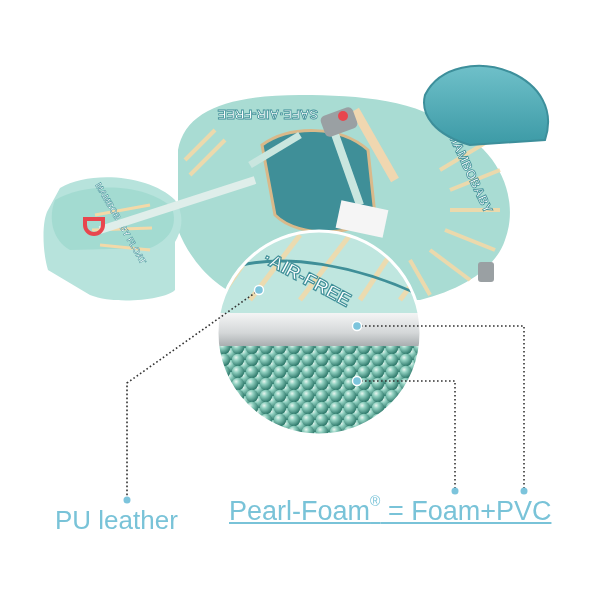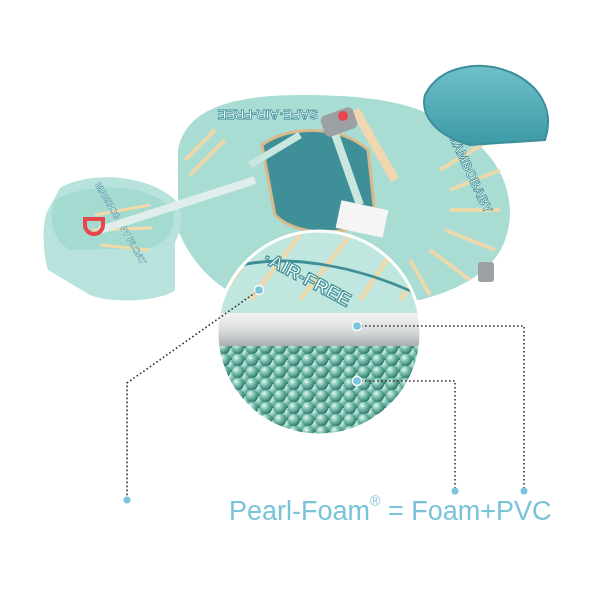--- a/index.html
+++ b/index.html
@@ -1,20 +1,20 @@
 <!DOCTYPE html>
 <html><head>
 <meta charset="utf-8">
 <style>
   html,body{margin:0;padding:0;background:#ffffff;}
   body{width:600px;height:600px;position:relative;overflow:hidden;font-family:"Liberation Sans",sans-serif;}
   .stage{position:absolute;left:0;top:0;width:600px;height:600px;}
   .label{position:absolute;color:#79c3d8;font-family:"Liberation Sans",sans-serif;white-space:nowrap;letter-spacing:0px;}
   .lbl-pu{left:55px;top:505px;font-size:26px;}
-  .lbl-pearl{left:229px;top:496px;font-size:27px;}
+  .lbl-pearl{left:229px;top:496px;font-size:27px;text-decoration:underline;}
   .lbl-pearl sup{font-size:14px;position:relative;top:-4px;}
 </style>
 </head>
 <body>
 
 <div class="stage">
 <svg width="600" height="600" viewBox="0 0 600 600" xmlns="http://www.w3.org/2000/svg">
   <defs>
     <clipPath id="zoomClip">
           <circle cx="319" cy="333" r="102"></circle>
@@ -117,14 +117,15 @@
   <g fill="#7cc4dc" stroke="#ffffff" stroke-width="1.4">
     <circle cx="259" cy="290" r="4.5"></circle>
     <circle cx="357" cy="326" r="4.5"></circle>
     <circle cx="357" cy="381" r="4.5"></circle>
     <circle cx="127" cy="500" r="3.5" stroke="none"></circle>
     <circle cx="455" cy="491" r="3.5" stroke="none"></circle>
     <circle cx="524" cy="491" r="3.5" stroke="none"></circle>
   </g>
 </svg>
 
+<div class="label lbl-pu">PU leather</div>
 <div class="label lbl-pearl"><span>Pearl-Foam</span><sup>®</sup><span> = Foam+PVC</span></div>
 </div>
 
 </body></html>

